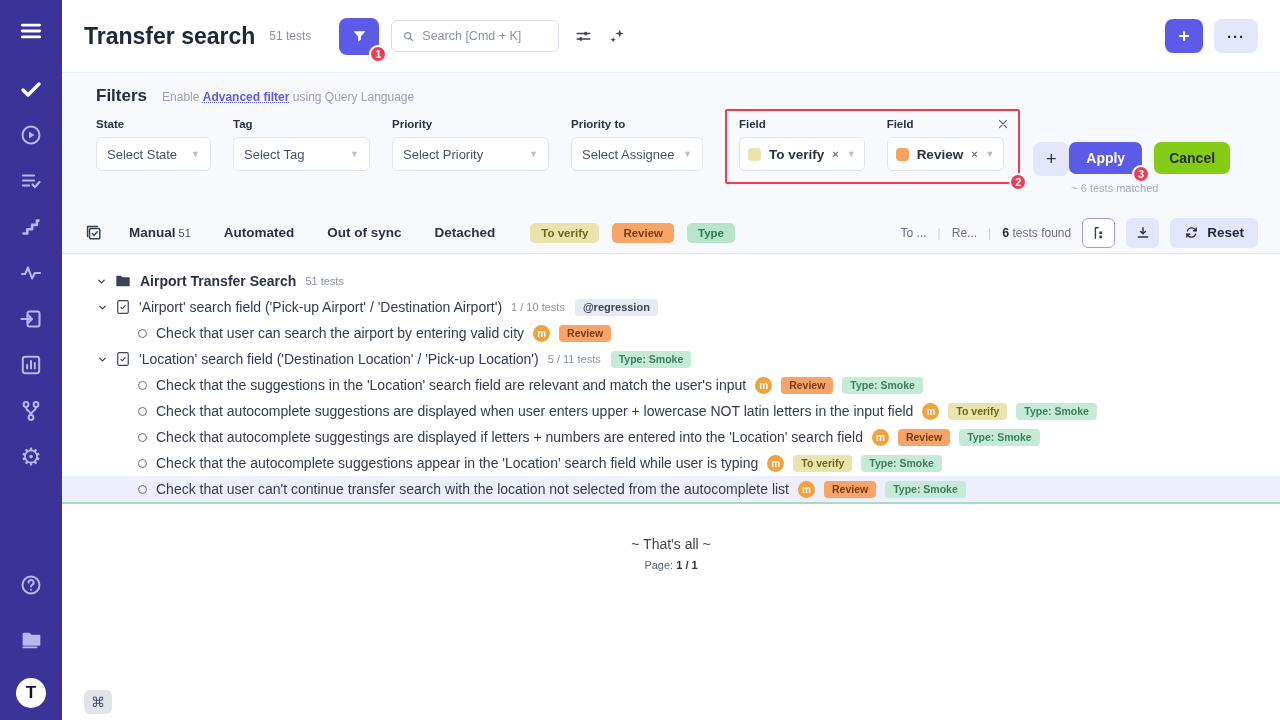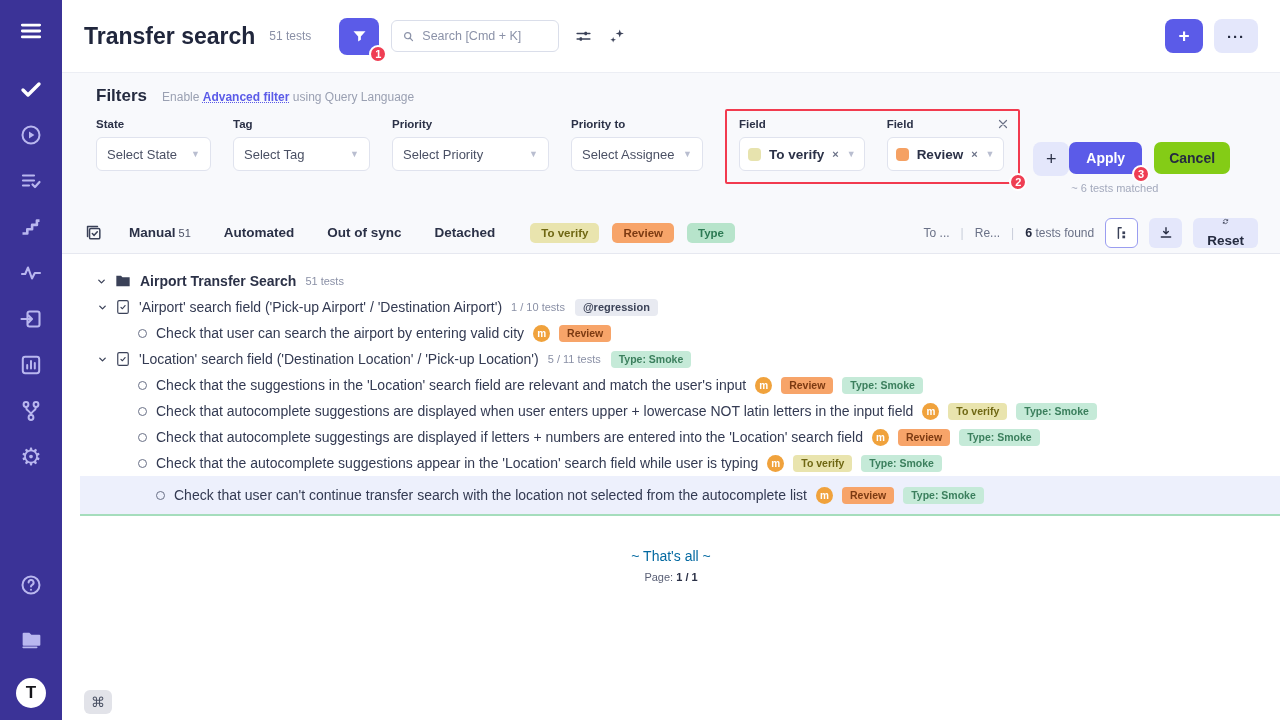--- a/index.html
+++ b/index.html
@@ -75,42 +75,42 @@
   .chip { padding:4px 11px; border-radius:5px; font-size:11.5px; font-weight:700; border:none; cursor:pointer; font-family:inherit; }
   .chip-verify { background:#e9e4ae; color:#6f6713; }
   .chip-review { background:#f7a469; color:#7c3a12; }
   .chip-type { background:#b7e4cb; color:#2d7a54; }
   .tb-right { margin-left:auto; display:flex; align-items:center; gap:11px; font-size:12px; color:#6a7187; }
   .sep { color:#c9cdda; }
   .found b { color:#252b40; font-size:12.5px; }
   .tb-btn { width:33px; height:30px; border-radius:6px; display:flex; align-items:center; justify-content:center; cursor:pointer; }
   .tree-btn { background:#fff; border:1.5px solid #9a9df0; color:#3a4158; }
   .dl-btn { background:#e4e7fb; border:none; color:#2b3147; }
-  .reset-btn { background:#e4e7fb; border:none; height:30px; padding:0 14px; border-radius:6px; font-weight:700; font-size:13.5px; color:#252b40; display:flex; gap:8px; align-items:center; cursor:pointer; font-family:inherit;flex-direction:column; }
+  .reset-btn { background:#e4e7fb; border:none; height:30px; padding:0 14px; border-radius:6px; font-weight:700; font-size:13.5px; color:#252b40; display:flex; gap:8px; align-items:center; cursor:pointer; font-family:inherit; }
 
   
   .content { background:#fff; flex:1; position:relative; padding-top:14px; overflow:hidden; }
   .trow { display:flex; align-items:center; height:26px; font-size:14px; color:#333a52; padding-right:20px; cursor:pointer; }
   .lvl0{padding-left:34px}.lvl1{padding-left:35px}.lvl2{padding-left:76px}
   .chev { color:#3a4158; margin-right:8px; display:flex; flex:none; }
   .node-ic { color:#3a4158; margin-right:9px; display:flex; flex:none; }
   .t-title { margin-right:9px; white-space:nowrap; }
   .folder-row .t-title { font-weight:700; color:#2b3147; }
   .t-meta { font-size:11px; color:#8a90a6; margin-right:10px; white-space:nowrap; }
   .m-badge { width:17px; height:17px; border-radius:50%; background:#f0a23c; color:#fff; font-size:10px; font-weight:700; display:inline-flex; align-items:center; justify-content:center; margin-right:9px; flex:none; }
   .circ { width:9px; height:9px; border:1.5px solid #6a7187; border-radius:50%; margin-right:9px; flex:none; }
   .chip-sm { padding:2.5px 8px; border-radius:4px; font-size:10.5px; font-weight:700; margin-right:9px; white-space:nowrap; }
   .chip-sm.rv { background:#f7a469; color:#7c3a12; }
   .chip-sm.tv { background:#e9e4ae; color:#6f6713; }
   .chip-sm.sm { background:#c5ead8; color:#3b7f5d; }
   .chip-sm.tag { background:#e8eaf1; color:#3c4358; font-size:11px; }
-  .hl { background:#edf0fc; border-bottom:2px solid #a5ddbc; height:40px;margin-left:18px; }
+  .hl { background:#edf0fc; border-bottom:2px solid #a5ddbc; height:28px; }
 
   .list-footer { margin-top:32px; text-align:center; }
-  .thats { font-size:14px; color:#0369a1; }
+  .thats { font-size:14px; color:#404040; }
   .page { font-size:11px; color:#5a6076; margin-top:7px; }
   .page b { color:#2b3147; }
   .cmd-btn { position:absolute; left:22px; bottom:6px; background:#e2e3e9; border:none; border-radius:6px; width:28px; height:24px; font-size:14px; color:#4a5164; cursor:pointer; }
 </style>
 </head>
 <body>
 
 <div class="app">
 
   <aside class="sidebar">

